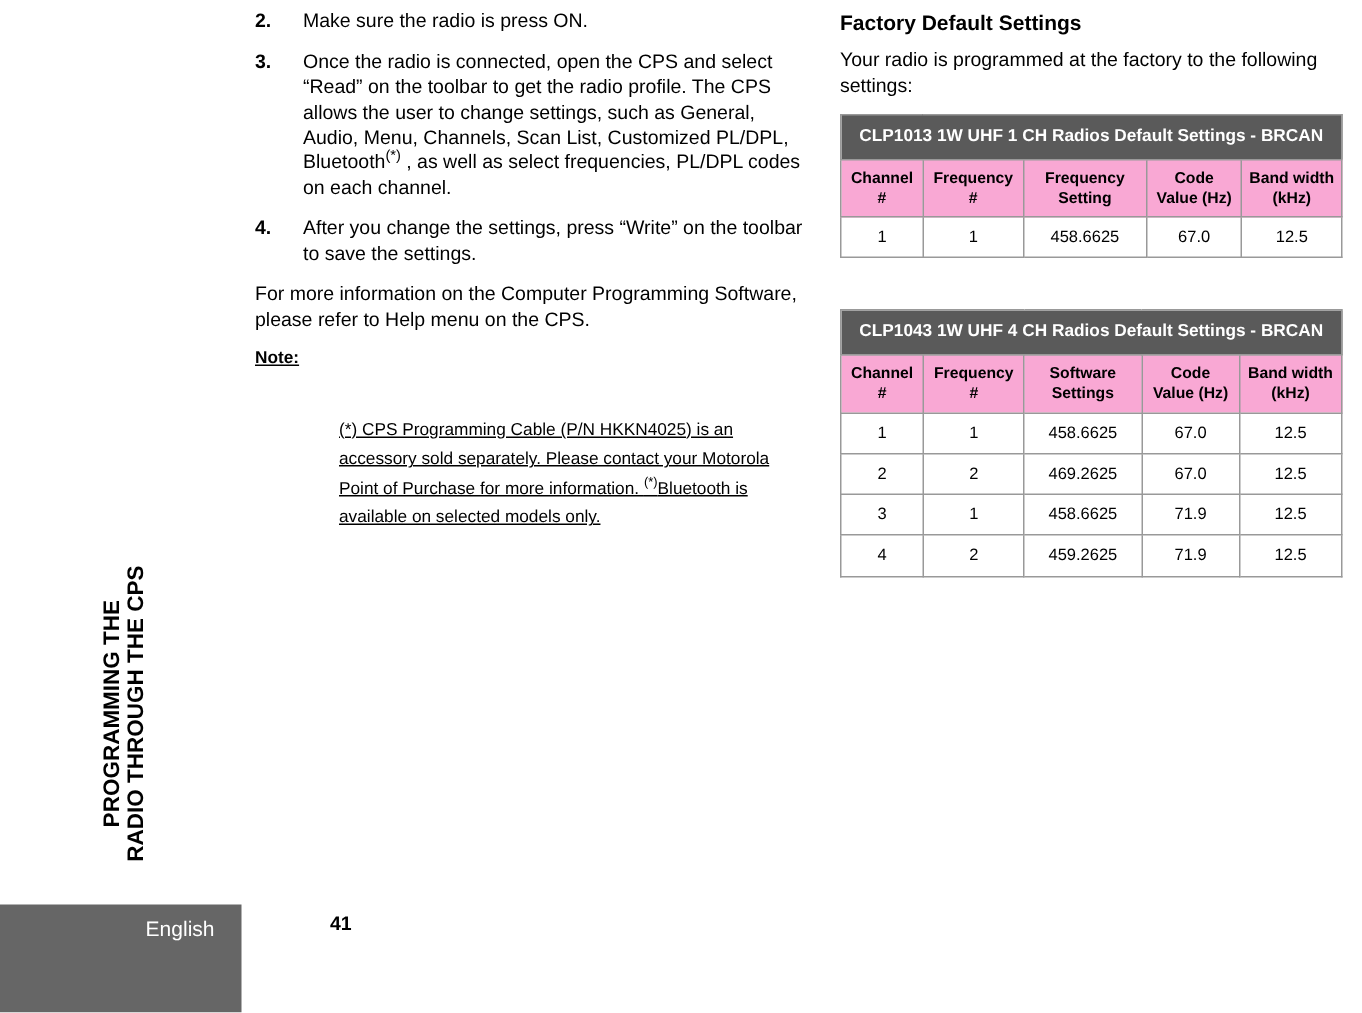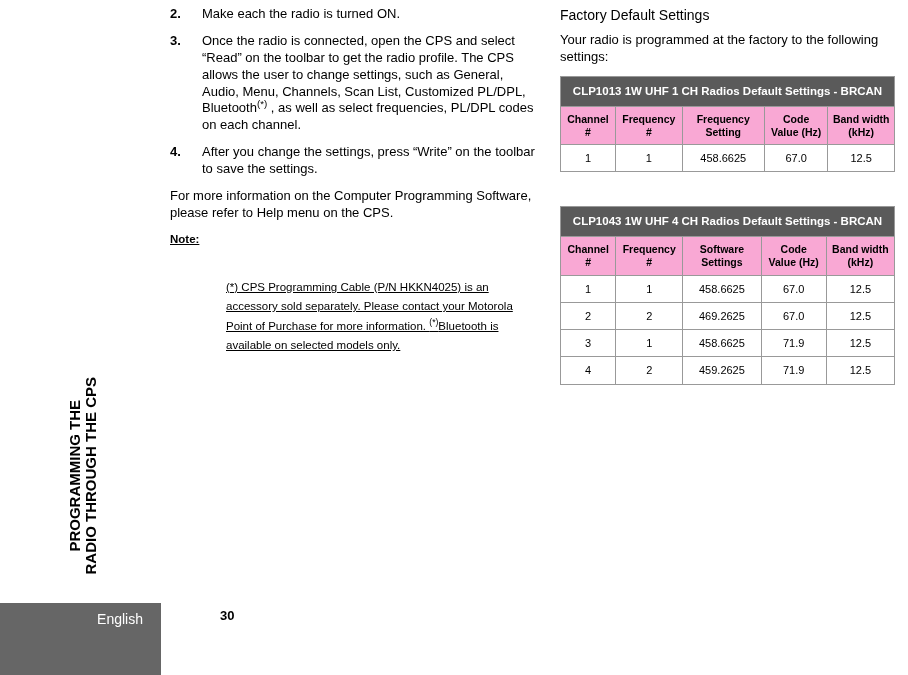--- a/index.html
+++ b/index.html
@@ -53,21 +53,21 @@
     .col-right { left: 560px; width: 335px; }
     ol.steps { list-style: none; padding: 0; margin: 0 0 10px 0; }
     ol.steps li { display: flex; margin-bottom: 10px; }
     ol.steps li .num { font-weight: bold; min-width: 32px; }
     ol.steps li .txt { flex: 1; }
     .para { margin-bottom: 10px; }
     .note-row { display: flex; font-size: 11.5px; margin-top: 6px; text-decoration: underline; }
     .note-lbl { font-weight: bold; min-width: 56px; }
     .note-txt { flex: 1; line-height: 1.7; margin-top: 46px; }
     .sup { font-size: 0.75em; vertical-align: super; line-height: 0; }
-    h3.heading { font-weight: normal; font-size: 14px; margin-bottom: 8px; }
+    h3.heading { font-weight: bold; font-size: 14px; margin-bottom: 8px; }
     table.settings {
       width: 100%;
       border-collapse: collapse;
       font-size: 11px;
       margin-top: 6px;
       margin-bottom: 34px;
     }
     table.settings th, table.settings td {
       border: 1px solid #999;
       padding: 6px 4px;
@@ -95,27 +95,27 @@
 <div class="page">
 
   <div class="side-tab">
     <span>PROGRAMMING THE<br>RADIO THROUGH THE CPS</span>
   </div>
 
   <div class="lang-block">
     <span>English</span>
   </div>
 
-  <div class="page-num">30</div>
+  <div class="page-num">41</div>
 
   <div class="col col-left">
     <ol class="steps">
       <li>
         <span class="num">2.</span>
-        <span class="txt">Make each the radio is turned ON.</span>
+        <span class="txt">Make sure the radio is press ON.</span>
       </li>
       <li>
         <span class="num">3.</span>
         <span class="txt">
           <span>Once the radio is connected, open the CPS and select “Read” on the toolbar to get the radio profile. The CPS allows the user to change settings, such as General, Audio, Menu, Channels, Scan List, Customized PL/DPL, Bluetooth</span><span class="sup">(*)</span><span> , as well as select frequencies, PL/DPL codes on each channel.</span>
         </span>
       </li>
       <li>
         <span class="num">4.</span>
         <span class="txt">After you change the settings, press “Write” on the toolbar to save the settings.</span>

